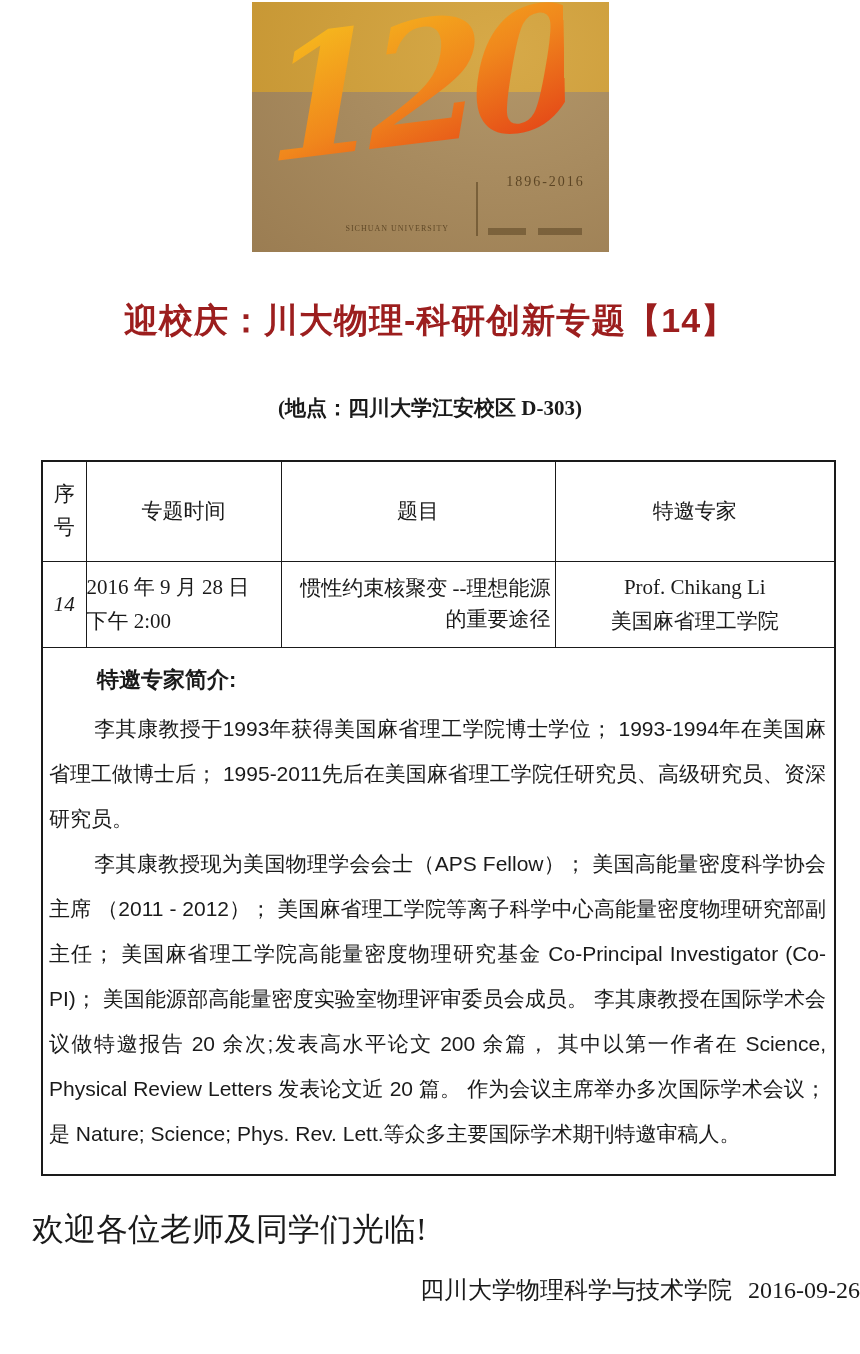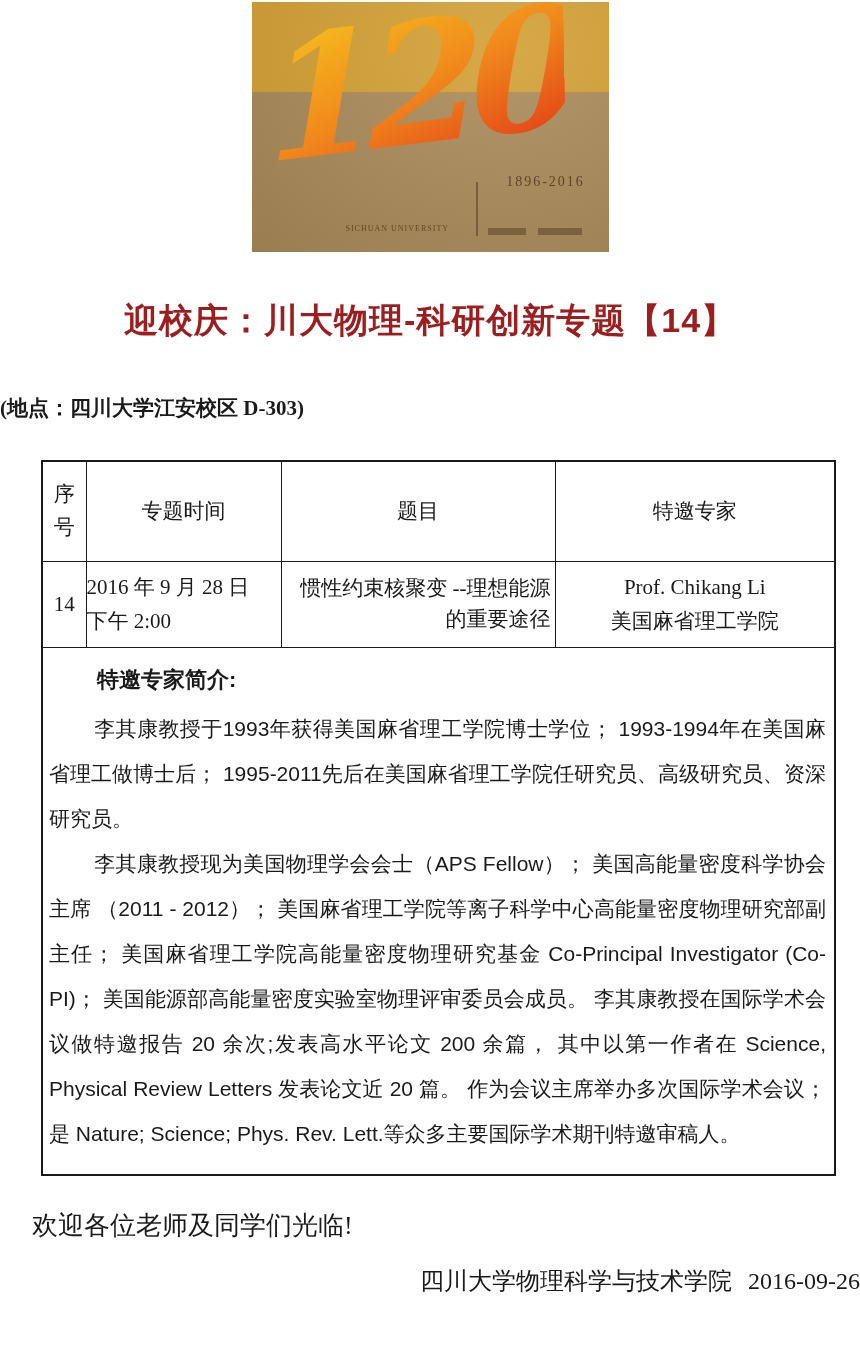--- a/index.html
+++ b/index.html
@@ -60,56 +60,56 @@
   }
   .banner-motto-bar1{left:236px;width:38px;}
   .banner-motto-bar2{left:286px;width:44px;}
   
   .doc-title{
     margin-top:46px;text-align:center;
     font-family:"Liberation Sans","DejaVu Sans",sans-serif;
     font-size:34px;font-weight:bold;color:var(--title-red);letter-spacing:1px;
   }
   .doc-location{
-    margin-top:50px;
+    margin-top:50px;text-align:center;
     font-size:21px;font-weight:bold;color:var(--ink);
   }
   
   table.schedule{
     border-collapse:collapse;table-layout:fixed;
     margin:38px 0 0 41px;width:793px;
     border:2.5px solid #1a1a1a;
   }
   table.schedule th,table.schedule td{
     border:1.5px solid #1a1a1a;vertical-align:middle;
     font-size:21px;font-weight:normal;color:var(--ink);
   }
   col.c-index{width:44px;} col.c-time{width:195px;}
   col.c-topic{width:274px;} col.c-expert{width:280px;}
   tr.head-row{height:100px;}
   tr.head-row th{text-align:center;line-height:33px;padding:0 4px;}
   tr.data-row{height:86px;}
-  td.cell-index{text-align:center;font-size:20px;}
+  td.cell-index{text-align:center;font-size:20px;font-style:italic;}
   td.cell-time{line-height:34px;}
   td.cell-topic{text-align:right;padding:2px 4px 2px 10px;line-height:31px;margin-left:19px;}
   td.cell-expert{text-align:center;line-height:34px;}
   .expert-name{font-weight:normal;font-family:"Liberation Serif",serif;}
   td.cell-bio{padding:12px 8px 18px 6px;vertical-align:top;}
   .bio-heading{
     font-family:"Liberation Sans","DejaVu Sans",sans-serif;
     font-size:22px;font-weight:bold;line-height:40px;
     text-indent:48px;margin-bottom:6px;
   }
   .bio-para{
     font-family:Liberation Sans, sans-serif;
     font-size:21px;line-height:45px;text-align:justify;text-indent:2.15em;
     margin:0;
   }
   
-  .footer-welcome{margin:32px 0 12px 32px;font-size:26px;}
+  .footer-welcome{margin:32px 0 12px 32px;font-size:32px;}
   .footer-signature{margin-top:22px;text-align:right;font-size:24px;}
   .footer-signature .sig-date{margin-left:16px;font-family:"Liberation Serif",serif;}
 </style>
 </head>
 <body>
 
 <div class="banner">
   <div class="banner-number">120</div>
   <div class="banner-footer">
     <div class="banner-uni-en">SICHUAN UNIVERSITY</div>

